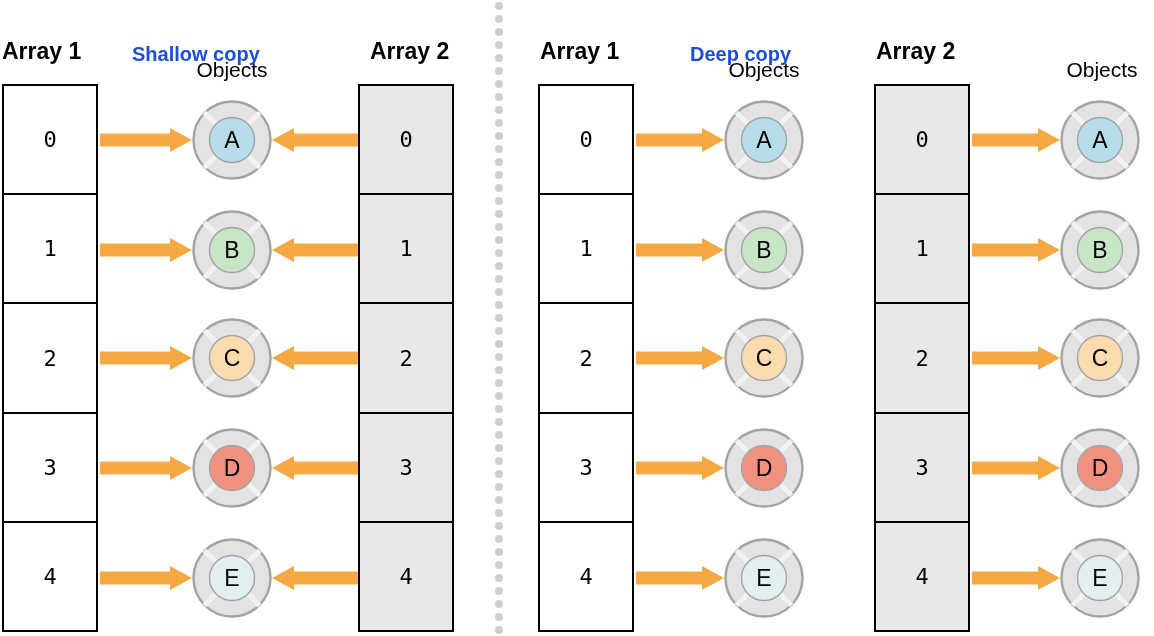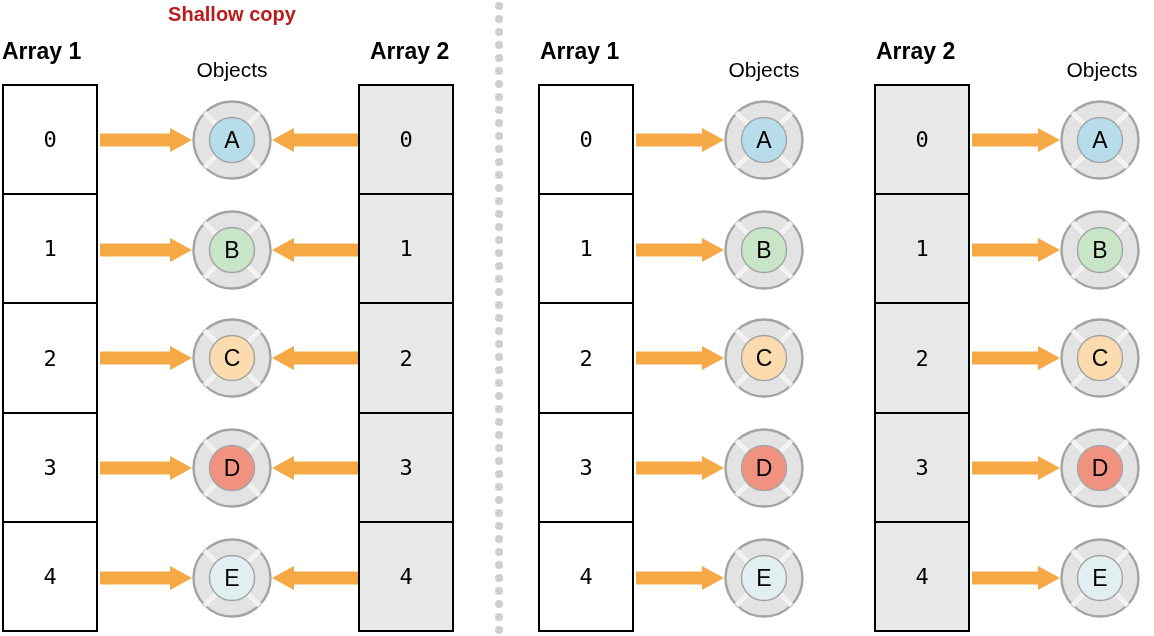--- a/index.html
+++ b/index.html
@@ -5,22 +5,22 @@
   html,body{margin:0;padding:0;background:#ffffff;}
   body{
     width:1154px;height:636px;position:relative;overflow:hidden;
     font-family:"Liberation Sans", sans-serif;
     -webkit-font-smoothing:antialiased;
   }
   .stage{position:absolute;left:0;top:0;width:1154px;height:636px;}
 
   
   .section-title{
-    position:absolute;font-weight:bold;font-size:20px;color:#b91c1c;
-    text-align:center;white-space:nowrap;line-height:22px;
+    position:absolute;font-weight:bold;font-size:20px;color:#1d4ed8;
+    text-align:left;white-space:nowrap;line-height:22px;margin-top:40px;
   }
   .col-label{
     position:absolute;font-weight:bold;font-size:23px;color:#000;
     white-space:nowrap;line-height:23px;
   }
   .objects-label{
     position:absolute;font-weight:normal;font-size:21px;color:#000;
     white-space:nowrap;line-height:23px;text-align:center;
   }
 
@@ -250,20 +250,21 @@
       <i style="top: 535px; background: rgb(207, 207, 207);"></i>
       <i style="top: 548px; background: rgb(207, 207, 207);"></i>
       <i style="top: 561px; background: rgb(207, 207, 207);"></i>
       <i style="top: 574px; background: rgb(207, 207, 207);"></i>
       <i style="top: 587px; background: rgb(207, 207, 207);"></i>
       <i style="top: 600px; background: rgb(207, 207, 207);"></i>
       <i style="top: 613px; background: rgb(207, 207, 207);"></i>
       <i style="top: 626px; background: rgb(207, 207, 207);"></i>
     </div>
 
+  <div class="section-title" style="left:690px;top:3px;width:200px;">Deep copy</div>
 
   <div class="col-label" style="left:540px;top:40px;">Array 1</div>
 
   <div class="objects-label" style="left:684px;top:58px;width:160px;">Objects</div>
 
   <div class="col-label" style="left:876px;top:40px;">Array 2</div>
 
   <div class="objects-label" style="left:1022px;top:58px;width:160px;">Objects</div>
 
   <div class="array white" id="dp-a1" style="left:538px;top:84px;height:548px;">

